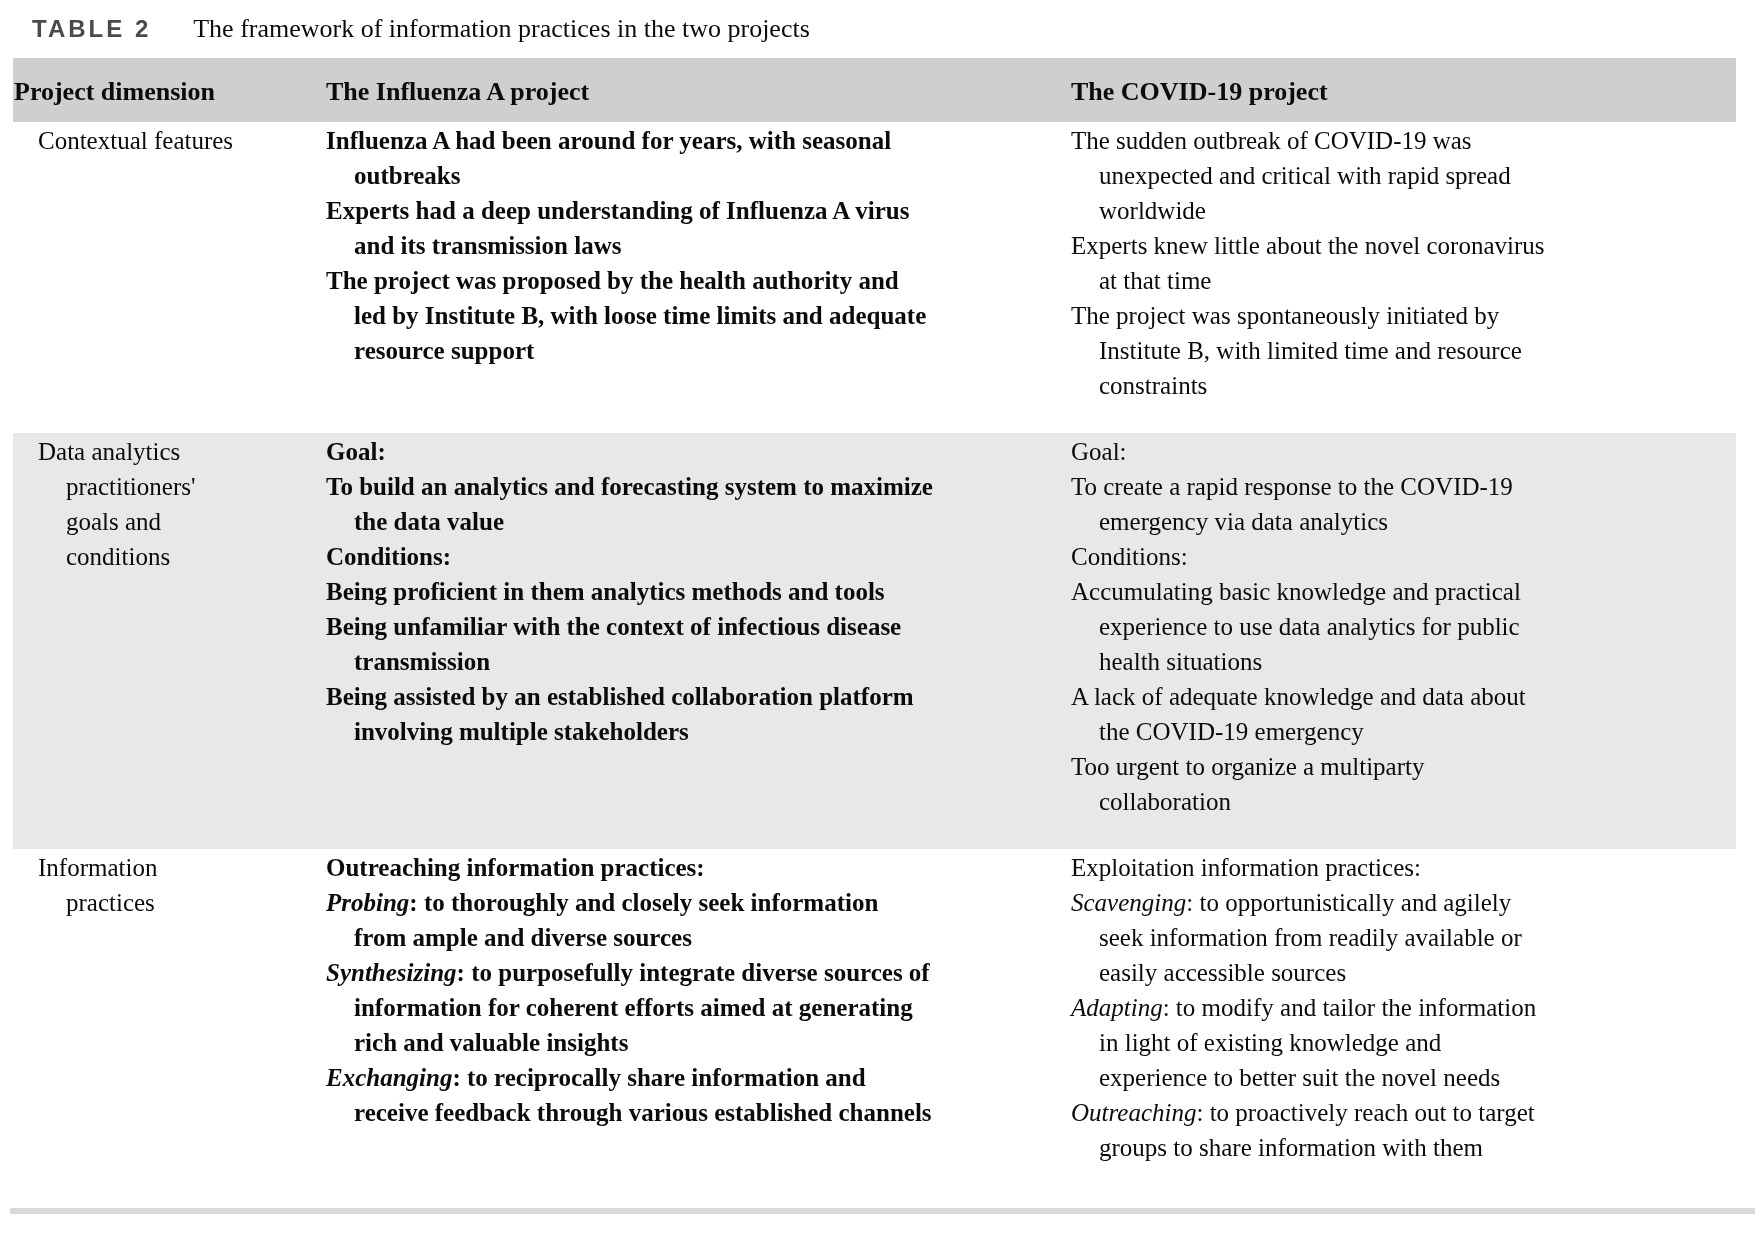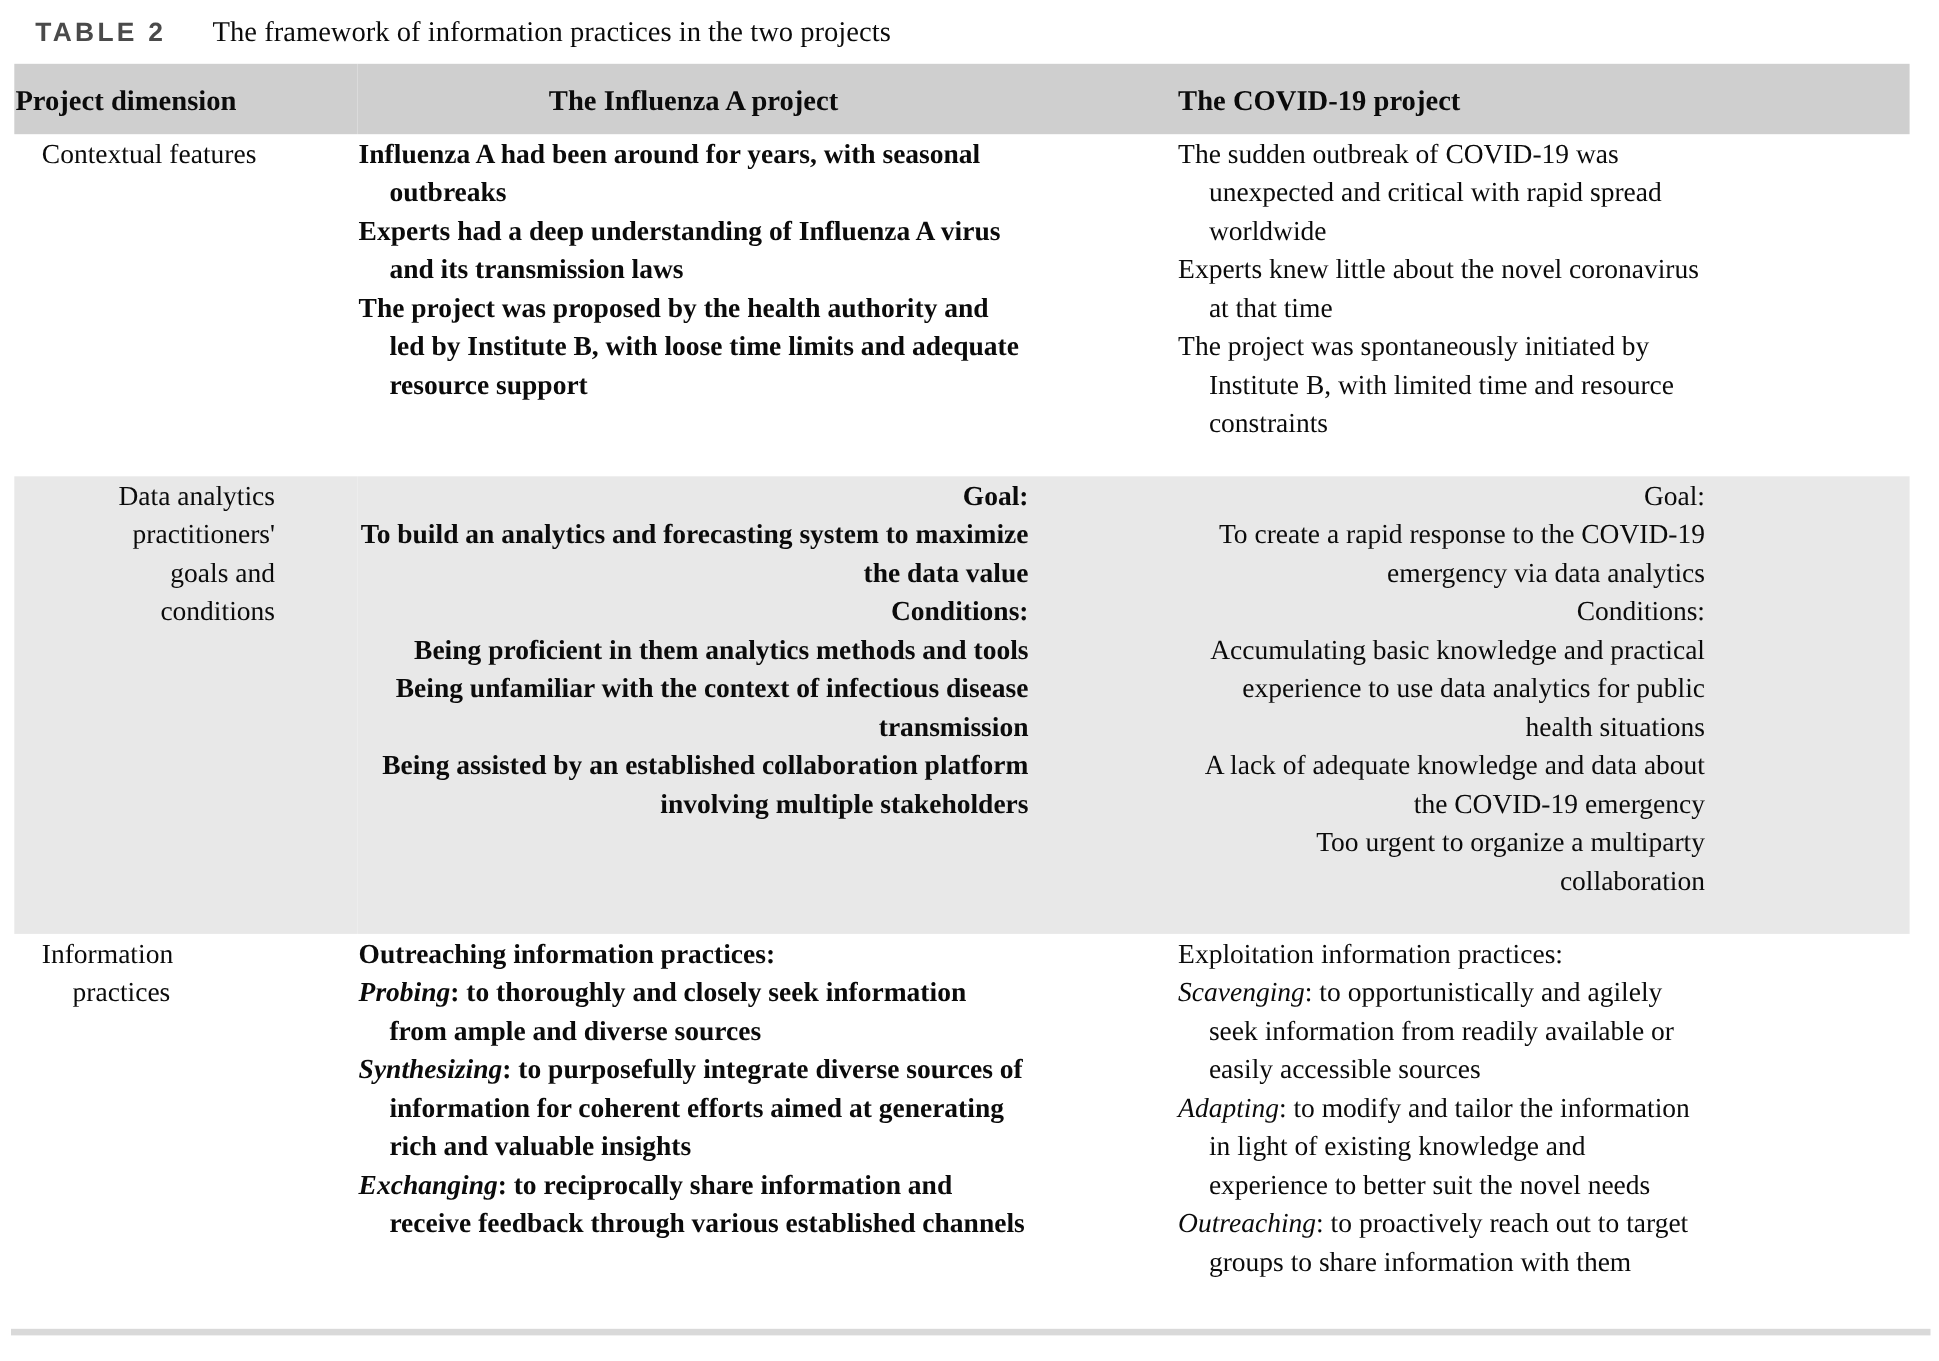--- a/index.html
+++ b/index.html
@@ -41,29 +41,29 @@
     background:var(--header-bg,#cfcfcf);
     text-align:left;
     vertical-align:bottom;
     font-weight:bold;
     font-size:26px;
     line-height:35px;
     padding-top:16px;
     padding-bottom:13px;
   }
   th.h1{padding-right:90px;}
-  th.h2{padding-right:135px;text-align:center;}
+  th.h2{padding-right:135px;}
   th.h3{padding-right:105px;}
   tbody td{
     vertical-align:top;
     font-size:25px;
     line-height:35px;
     padding-bottom:30px;
   }
-  tbody tr:nth-child(2) td{background:var(--stripe-bg,#e8e8e8);text-align:right;}
+  tbody tr:nth-child(2) td{background:var(--stripe-bg,#e8e8e8);}
   td.dim{padding-left:25px;padding-right:75px;}
   td.flu{padding-right:135px;font-weight:bold;}
   td.cov{padding-right:186px;}
   .entry{
     padding-left:28px;
     text-indent:-28px;
   }
   .entry i{font-style:italic;}
   .bottom-rule{
     position:absolute;

